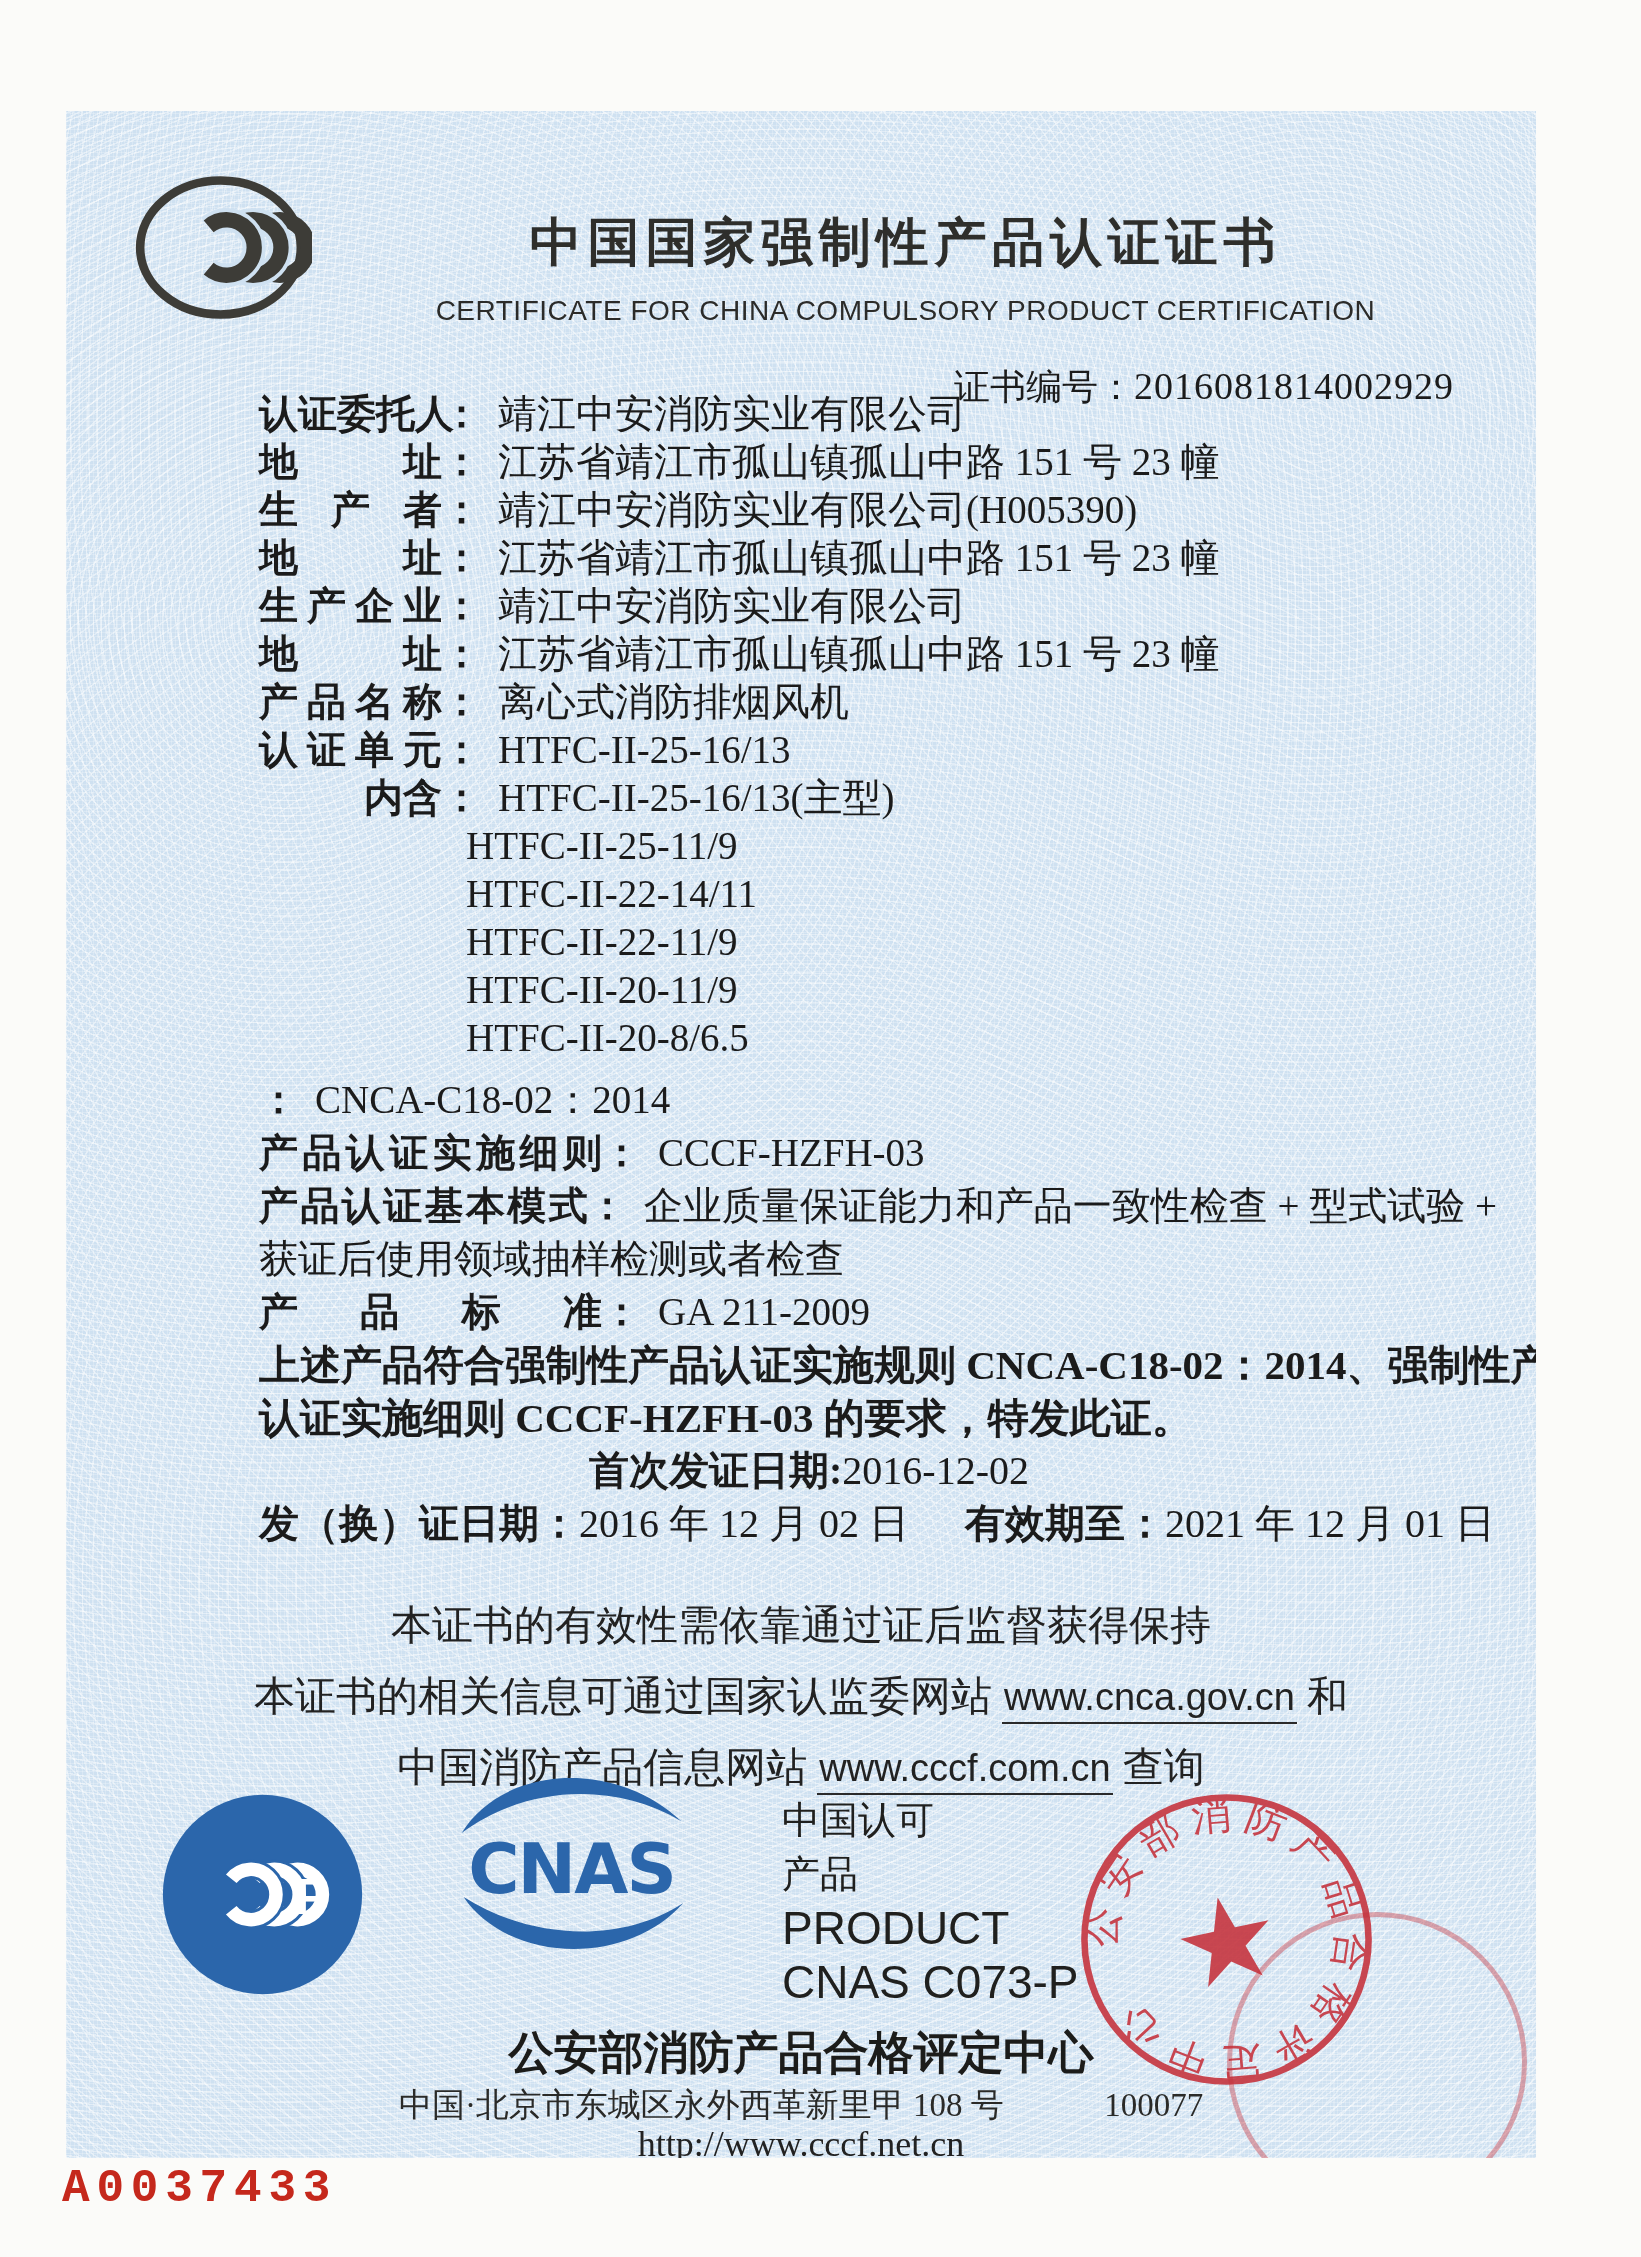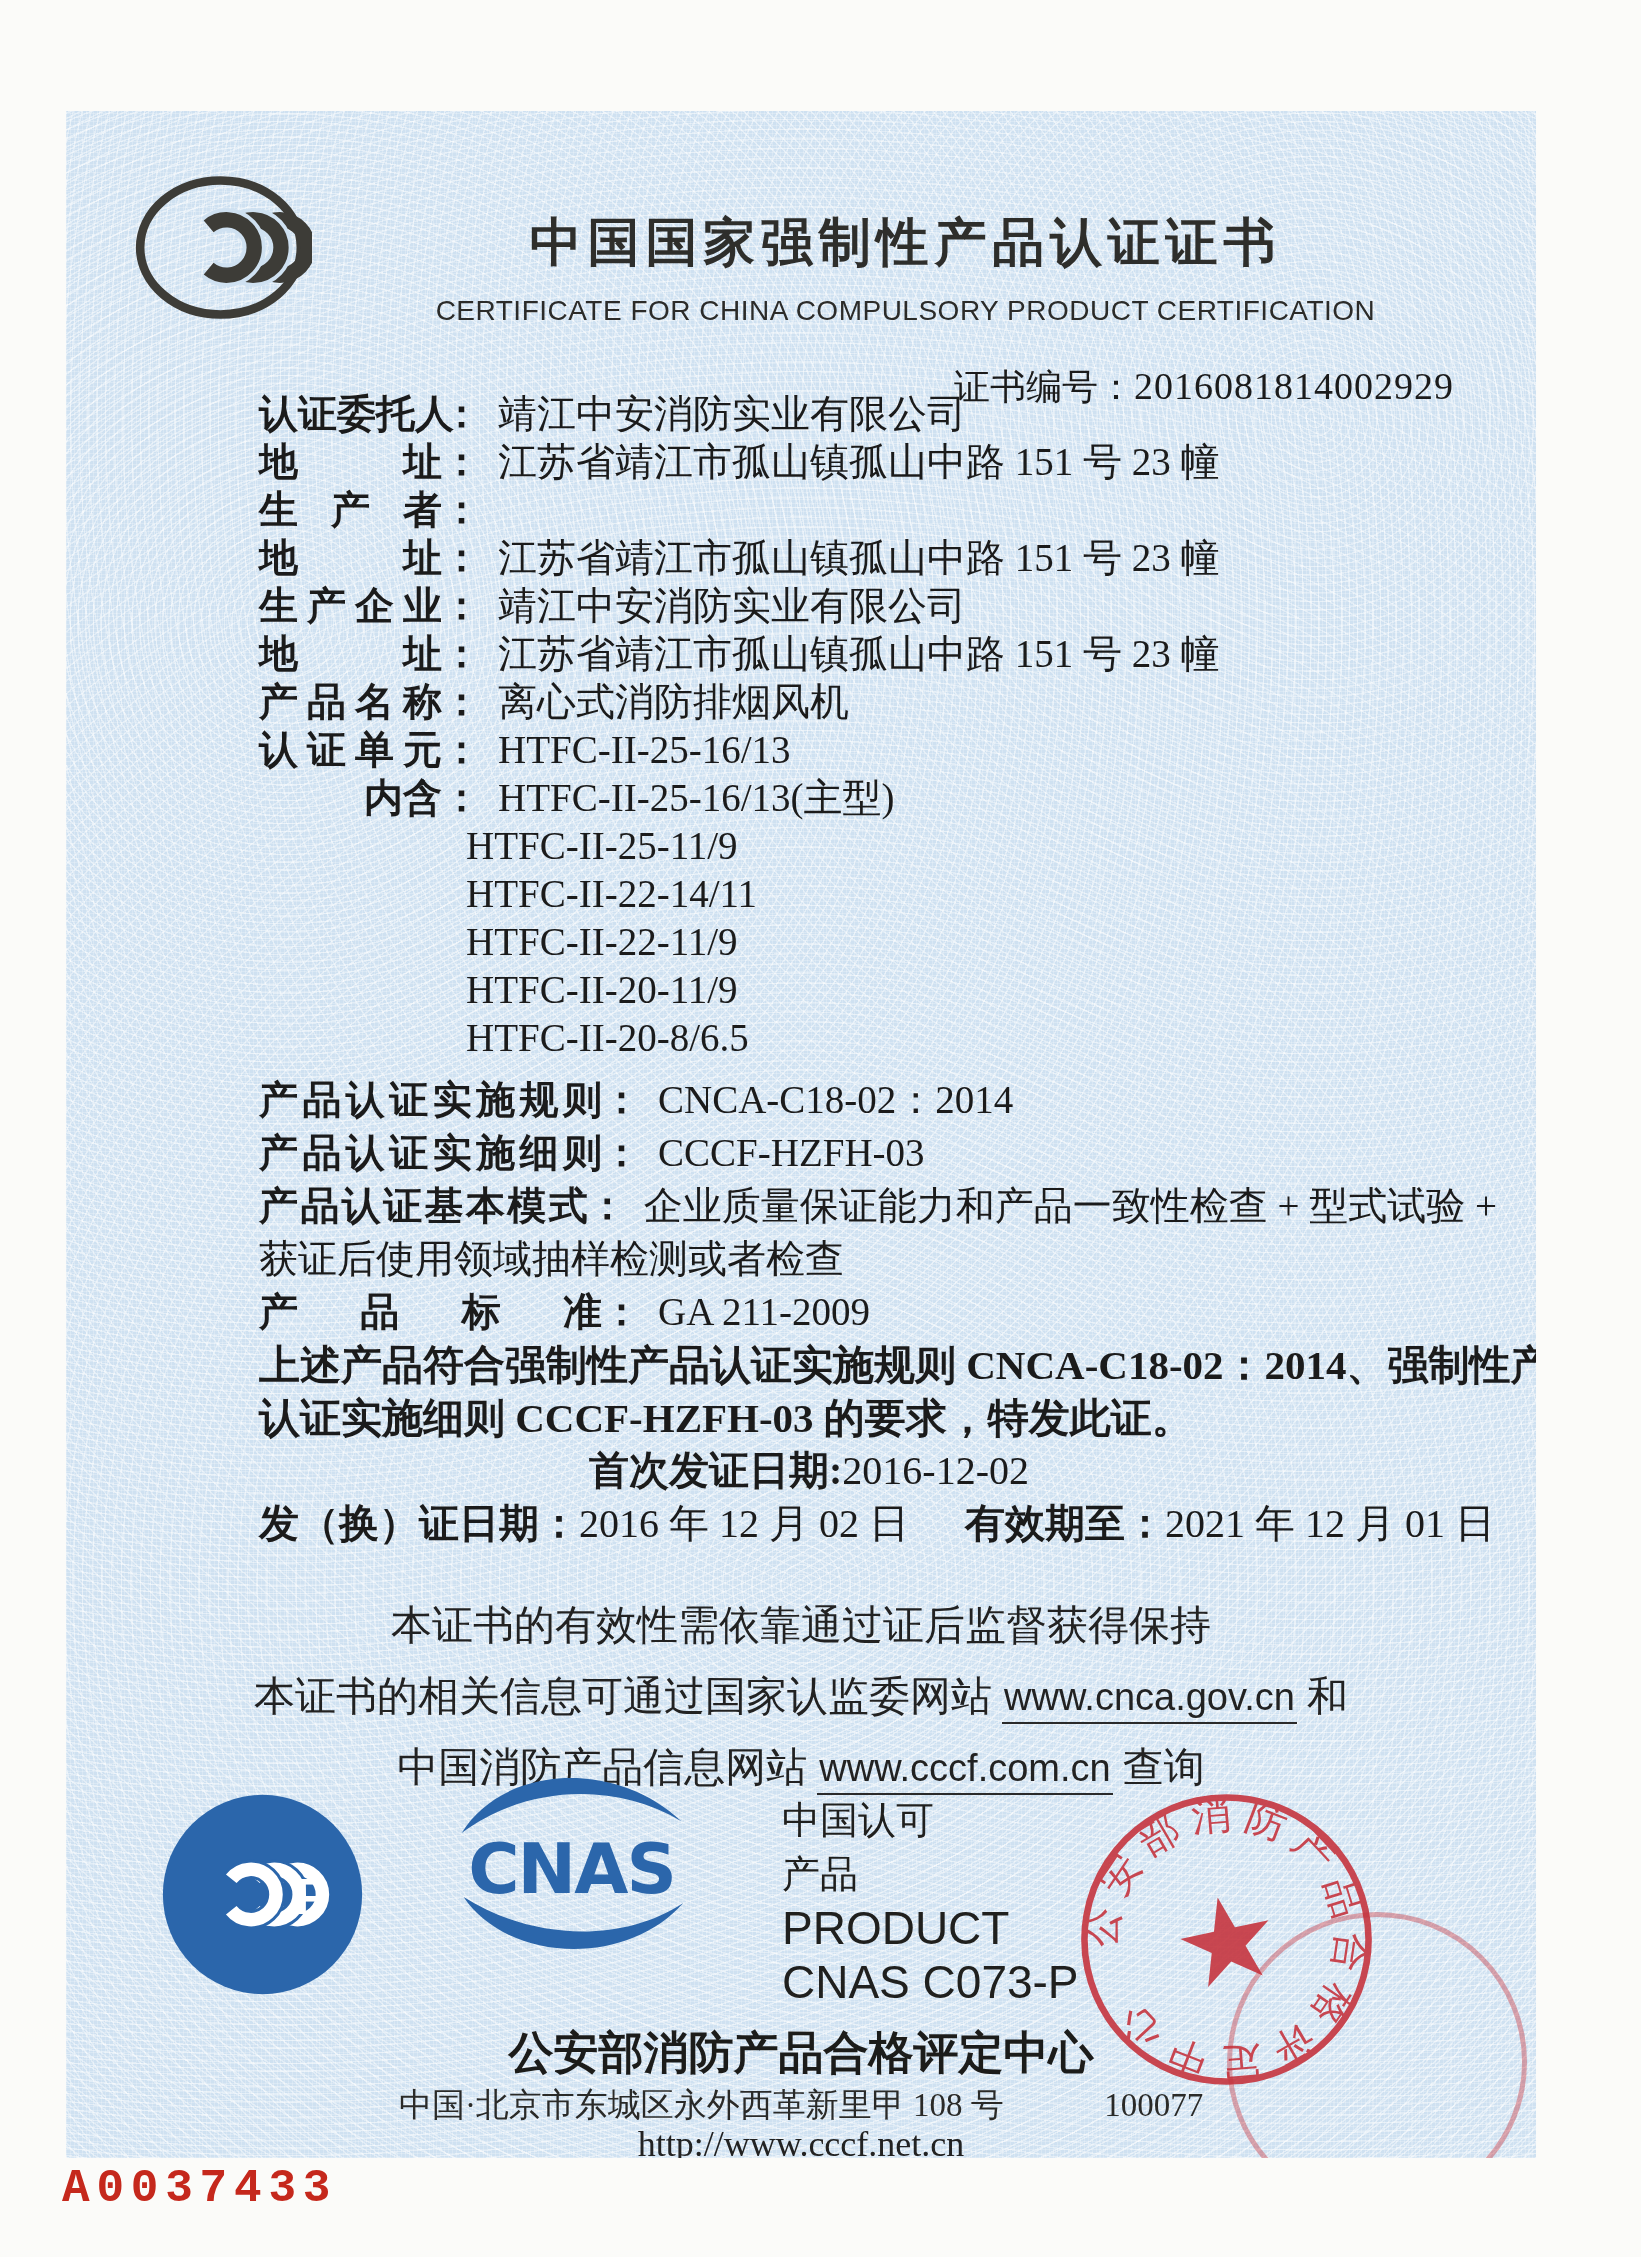--- a/index.html
+++ b/index.html
@@ -89,20 +89,21 @@
           <span class="val">靖江中安消防实业有限公司</span>
         </div>
       <div class="row">
           <span class="lbl">地址</span>
           <span class="colon">：</span>
           <span class="val">江苏省靖江市孤山镇孤山中路 151 号 23 幢</span>
         </div>
       <div class="row">
           <span class="lbl">生产者</span>
           <span class="colon">：</span>
+          <span class="val">靖江中安消防实业有限公司(H005390)</span>
         </div>
       <div class="row">
           <span class="lbl">地址</span>
           <span class="colon">：</span>
           <span class="val">江苏省靖江市孤山镇孤山中路 151 号 23 幢</span>
         </div>
       <div class="row">
           <span class="lbl">生产企业</span>
           <span class="colon">：</span>
           <span class="val">靖江中安消防实业有限公司</span>
@@ -137,21 +138,20 @@
           <span class="indent">HTFC-II-22-11/9</span>
         </div>
       <div class="row">
           <span class="indent">HTFC-II-20-11/9</span>
         </div>
       <div class="row">
           <span class="indent">HTFC-II-20-8/6.5</span>
         </div>
 
       <div class="row row2" style="margin-top:13.5px;">
-          <span class="lbl2">产品认证实施规则</span>
           <span class="colon">：</span>
           <span class="val">CNCA-C18-02：2014</span>
         </div>
       <div class="row row2">
           <span class="lbl2">产品认证实施细则</span>
           <span class="colon">：</span>
           <span class="val">CCCF-HZFH-03</span>
         </div>
       <div class="row row2">
           <span class="lbl2">产品认证基本模式</span>

